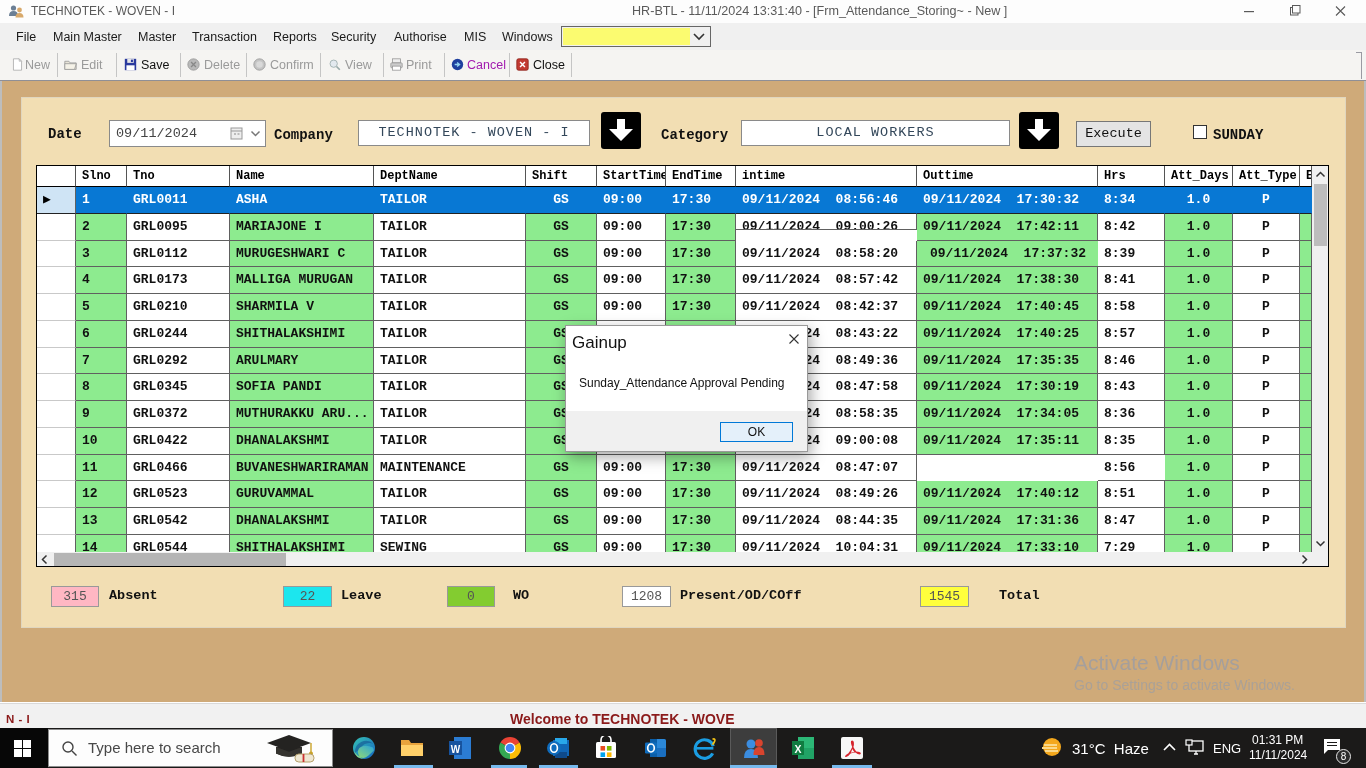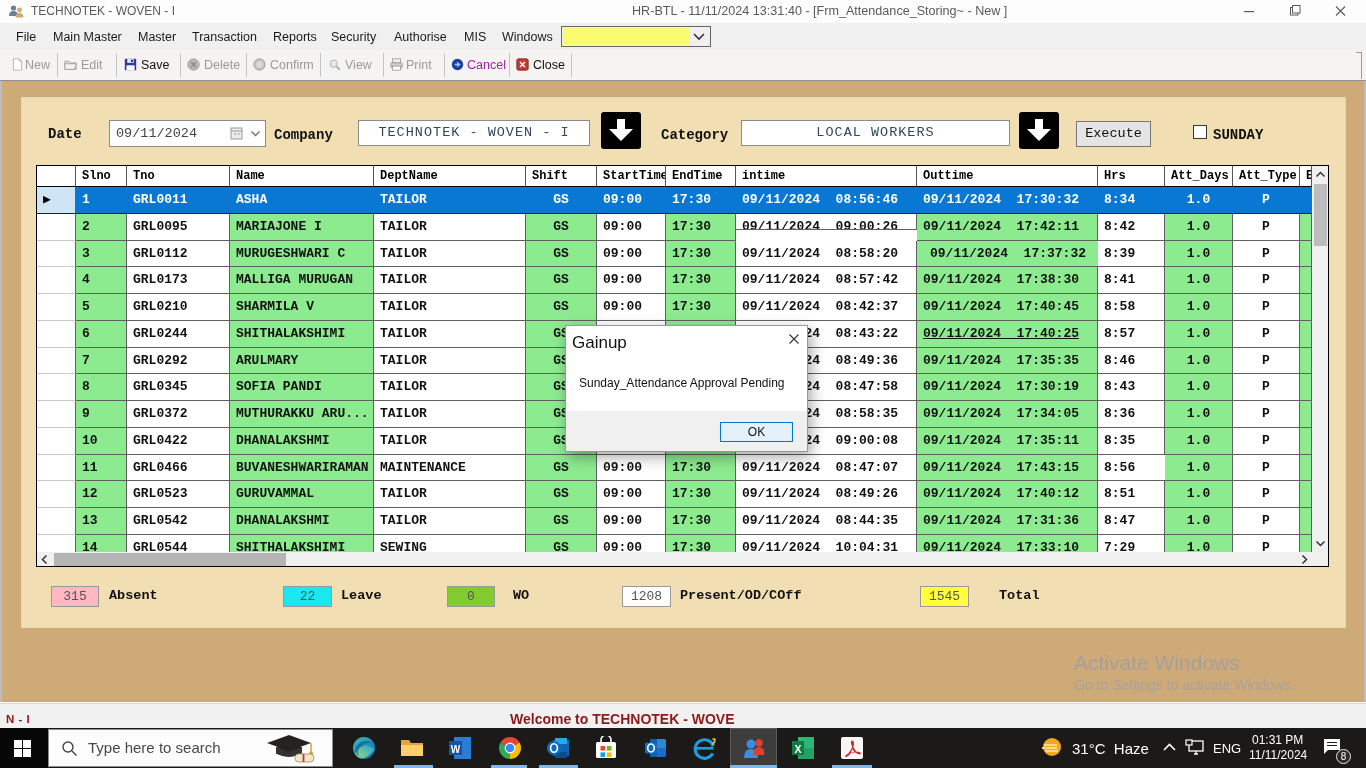--- a/index.html
+++ b/index.html
@@ -291,21 +291,21 @@
       <div class="cell green" style="left:1263px;top:128px;width:12px;height:27px;line-height:26px;"></div>
       <div class="cell white" style="left:0px;top:155px;width:39px;height:27px;line-height:26px;background:#fff;border-bottom-color:#c9c9c9;"></div>
       <div class="cell green" style="left:39px;top:155px;width:51px;height:27px;line-height:26px;">6</div>
       <div class="cell white" style="left:90px;top:155px;width:103px;height:27px;line-height:26px;">GRL0244</div>
       <div class="cell green" style="left:193px;top:155px;width:144px;height:27px;line-height:26px;">SHITHALAKSHIMI</div>
       <div class="cell white" style="left:337px;top:155px;width:152px;height:27px;line-height:26px;">TAILOR</div>
       <div class="cell green ctr" style="left:489px;top:155px;width:71px;height:27px;line-height:26px;">GS</div>
       <div class="cell white" style="left:560px;top:155px;width:69px;height:27px;line-height:26px;">09:00</div>
       <div class="cell green" style="left:629px;top:155px;width:70px;height:27px;line-height:26px;">17:30</div>
       <div class="cell white" style="left:699px;top:155px;width:181px;height:27px;line-height:26px;">09/11/2024&nbsp;&nbsp;08:43:22</div>
-      <div class="cell green" style="left:880px;top:155px;width:181px;height:27px;line-height:26px;text-decoration:underline;">09/11/2024&nbsp;&nbsp;17:40:25</div>
+      <div class="cell green" style="left:880px;top:155px;width:181px;height:27px;line-height:26px;">09/11/2024&nbsp;&nbsp;17:40:25</div>
       <div class="cell white" style="left:1061px;top:155px;width:67px;height:27px;line-height:26px;">8:57</div>
       <div class="cell green ctr" style="left:1128px;top:155px;width:68px;height:27px;line-height:26px;">1.0</div>
       <div class="cell white ctr" style="left:1196px;top:155px;width:67px;height:27px;line-height:26px;">P</div>
       <div class="cell green" style="left:1263px;top:155px;width:12px;height:27px;line-height:26px;"></div>
       <div class="cell white" style="left:0px;top:182px;width:39px;height:26px;line-height:25px;background:#fff;border-bottom-color:#c9c9c9;"></div>
       <div class="cell green" style="left:39px;top:182px;width:51px;height:26px;line-height:25px;">7</div>
       <div class="cell white" style="left:90px;top:182px;width:103px;height:26px;line-height:25px;">GRL0292</div>
       <div class="cell green" style="left:193px;top:182px;width:144px;height:26px;line-height:25px;">ARULMARY</div>
       <div class="cell white" style="left:337px;top:182px;width:152px;height:26px;line-height:25px;">TAILOR</div>
       <div class="cell green ctr" style="left:489px;top:182px;width:71px;height:26px;line-height:25px;">GS</div>
@@ -361,21 +361,20 @@
       <div class="cell green" style="left:1263px;top:262px;width:12px;height:27px;line-height:26px;"></div>
       <div class="cell white" style="left:0px;top:289px;width:39px;height:26px;line-height:25px;background:#fff;border-bottom-color:#c9c9c9;"></div>
       <div class="cell green" style="left:39px;top:289px;width:51px;height:26px;line-height:25px;">11</div>
       <div class="cell white" style="left:90px;top:289px;width:103px;height:26px;line-height:25px;">GRL0466</div>
       <div class="cell green" style="left:193px;top:289px;width:144px;height:26px;line-height:25px;">BUVANESHWARIRAMAN</div>
       <div class="cell white" style="left:337px;top:289px;width:152px;height:26px;line-height:25px;">MAINTENANCE</div>
       <div class="cell green ctr" style="left:489px;top:289px;width:71px;height:26px;line-height:25px;">GS</div>
       <div class="cell white" style="left:560px;top:289px;width:69px;height:26px;line-height:25px;">09:00</div>
       <div class="cell green" style="left:629px;top:289px;width:70px;height:26px;line-height:25px;">17:30</div>
       <div class="cell white" style="left:699px;top:289px;width:181px;height:26px;line-height:25px;">09/11/2024&nbsp;&nbsp;08:47:07</div>
-      <div class="cell green" style="left:880px;top:289px;width:181px;height:26px;line-height:25px;">09/11/2024&nbsp;&nbsp;17:43:15</div>
       <div class="cell white" style="left:1061px;top:289px;width:76px;height:26px;line-height:25px;">8:56</div>
       <div class="cell green ctr" style="left:1128px;top:289px;width:68px;height:26px;line-height:25px;">1.0</div>
       <div class="cell white ctr" style="left:1196px;top:289px;width:67px;height:26px;line-height:25px;">P</div>
       <div class="cell green" style="left:1263px;top:289px;width:12px;height:26px;line-height:25px;"></div>
       <div class="cell white" style="left:0px;top:315px;width:39px;height:27px;line-height:26px;background:#fff;border-bottom-color:#c9c9c9;"></div>
       <div class="cell green" style="left:39px;top:315px;width:51px;height:27px;line-height:26px;">12</div>
       <div class="cell white" style="left:90px;top:315px;width:103px;height:27px;line-height:26px;">GRL0523</div>
       <div class="cell green" style="left:193px;top:315px;width:144px;height:27px;line-height:26px;">GURUVAMMAL</div>
       <div class="cell white" style="left:337px;top:315px;width:152px;height:27px;line-height:26px;">TAILOR</div>
       <div class="cell green ctr" style="left:489px;top:315px;width:71px;height:27px;line-height:26px;">GS</div>

